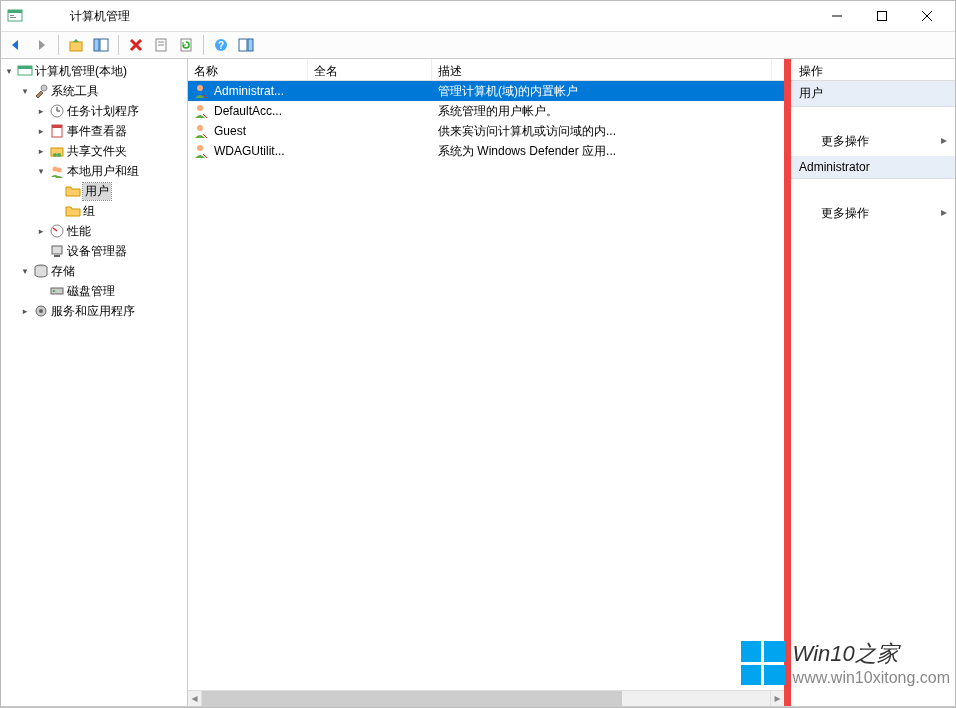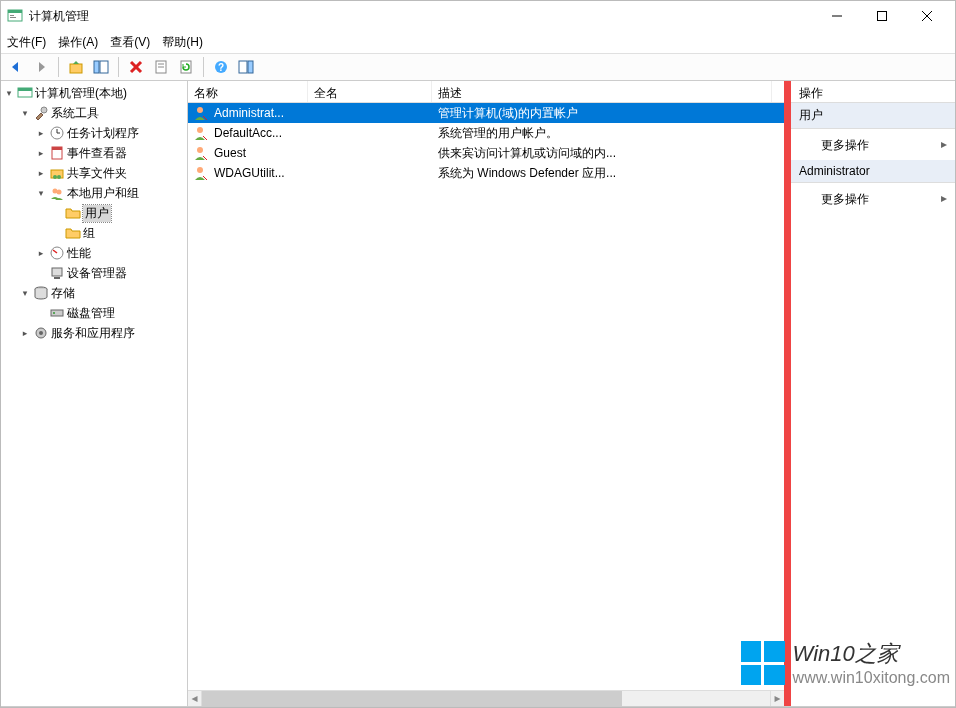--- a/index.html
+++ b/index.html
@@ -1,18 +1,18 @@
 <!DOCTYPE html>
 <html><head>
 <meta charset="utf-8">
 <style>
   * { box-sizing: border-box; }
   html, body { margin: 0; padding: 0; font-family: "Microsoft YaHei", "Segoe UI", sans-serif; font-size: 12px; color: #000; background: #fff; }
   .window { width: 956px; height: 708px; display: flex; flex-direction: column; border: 1px solid #bbb; background: #fff; position: relative; }
-  .titlebar { height: 30px; display: flex; align-items: center; padding: 8px 6px; background: #fff; }
+  .titlebar { height: 30px; display: flex; align-items: center; padding: 8px 6px; background: #fff; gap: 41px; }
   .titlebar .icon { width: 16px; height: 16px; margin-right: 6px; }
   .titlebar .title { flex: 1; }
   .win-controls { display: flex; }
   .win-controls .btn { width: 45px; height: 28px; display: flex; align-items: center; justify-content: center; }
   .menubar { height: 22px; display: flex; align-items: center; padding: 0 6px; gap: 12px; }
   .toolbar { height: 28px; border-top: 1px solid #e0e0e0; border-bottom: 1px solid #ccc; display: flex; align-items: center; padding: 0 4px; gap: 3px; background: #fcfcfc; }
   .toolbar .sep { width: 1px; height: 20px; background: #ccc; margin: 0 3px; }
   .tb-btn { width: 22px; height: 22px; display: flex; align-items: center; justify-content: center; border: 1px solid transparent; }
   .content { flex: 1; display: flex; min-height: 0; border-bottom: 1px solid #ccc; }
   .tree-pane { width: 187px; border-right: 1px solid #ccc; overflow: auto; padding: 2px 0; }
@@ -30,21 +30,21 @@
   .list-body { flex: 1; }
   .list-row { display: flex; height: 20px; align-items: center; }
   .list-row.selected { background: #0078d7; color: #fff; }
   .list-row .cell { padding: 0 6px; overflow: hidden; text-overflow: ellipsis; white-space: nowrap; }
   .list-row .ico { width: 16px; height: 16px; margin-left: 4px; flex-shrink: 0; }
   .col-name { width: 120px; }
   .col-full { width: 124px; }
   .col-desc { width: 340px; }
   .actions-header { height: 22px; background: #fff; border-bottom: 1px solid #ddd; padding: 4px 8px; font-weight: normal; }
   .actions-section-title { background: #e8eef7; padding: 4px 8px; border-bottom: 1px solid #ddd; }
-  .actions-item { padding: 8px 8px 6px 30px; }
+  .actions-item { padding: 18px 8px 6px 30px; margin-top: 8px; }
   .scroll-x { height: 16px; background: #f0f0f0; border-top: 1px solid #ddd; display: flex; }
   .scroll-x .thumb { background: #cdcdcd; height: 100%; }
   .watermark { position: absolute; right: 5px; bottom: 20px; display: flex; align-items: center; gap: 8px; color: #333; }
   .watermark .logo { width: 44px; height: 44px; display: grid; grid-template: 1fr 1fr / 1fr 1fr; gap: 3px; }
   .watermark .logo div { background: #00a4ef; }
   .watermark .text1 { font-size: 22px; font-weight: 500; font-style: italic; }
   .watermark .text2 { font-size: 16px; color: #888; display: block; }
   svg { display: block; }
 </style>
 </head>
@@ -73,26 +73,20 @@
         </div>
       <div class="btn">
           <svg width="10" height="10" viewBox="0 0 10 10">
             <line x1="0" y1="0" x2="10" y2="10" stroke="#000"></line>
             <line x1="10" y1="0" x2="0" y2="10" stroke="#000"></line>
           </svg>
         </div>
     </div>
   </div>
 
-  <div class="menubar">
-    <span class="item">文件(F)</span>
-    <span class="item">操作(A)</span>
-    <span class="item">查看(V)</span>
-    <span class="item">帮助(H)</span>
-  </div>
 
   <div class="toolbar">
     <div class="tb-btn">
         <svg width="16" height="16" viewBox="0 0 16 16">
           <path d="M10 3 L4 8 L10 13 Z" fill="#1e6fd6"></path>
         </svg>
       </div>
     <div class="tb-btn">
         <svg width="16" height="16" viewBox="0 0 16 16">
           <path d="M6 3 L12 8 L6 13 Z" fill="#999"></path>

